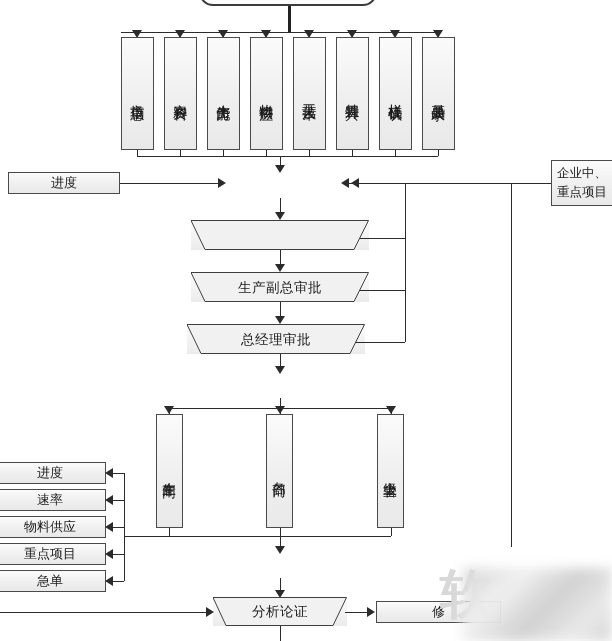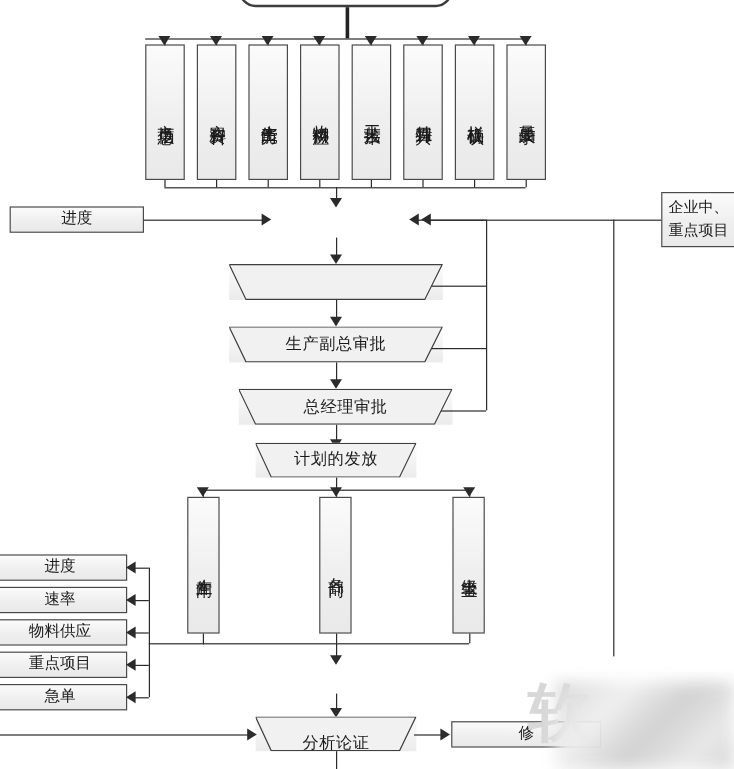--- a/index.html
+++ b/index.html
@@ -174,35 +174,29 @@
 
   <div class="node trap" style="left:191px;top:272px;width:178px;height:30px;">
     <svg class="trap-shape" viewBox="0 0 178 30" preserveAspectRatio="none">
       <polygon points="0,0.5 177.5,0.5 163,29.5 14,29.5" fill="#f1f1f1" stroke="#3f3f3f" stroke-width="1"></polygon>
     </svg>
     <span class="tlabel">生产副总审批</span>
   </div>
   <div class="ln vl" style="left:280px;top:302px;height:16px;"></div>
   <div class="arrow arr-down" style="left:275px;top:316px;"></div>
 
-  <div class="node trap" style="left:199px;top:324px;width:178px;height:30px;">
+  <div class="node trap" style="left:187px;top:324px;width:178px;height:30px;">
     <svg class="trap-shape" viewBox="0 0 178 30" preserveAspectRatio="none">
       <polygon points="0,0.5 177.5,0.5 163,29.5 14,29.5" fill="#f1f1f1" stroke="#3f3f3f" stroke-width="1"></polygon>
     </svg>
     <span class="tlabel">总经理审批</span>
   </div>
   <div class="ln vl" style="left:280px;top:354px;height:14px;"></div>
   <div class="arrow arr-down" style="left:275px;top:366px;"></div>
 
-  <div class="node trap" style="left:213px;top:369px;width:134px;height:29px;">
-    <svg class="trap-shape" viewBox="0 0 134 29" preserveAspectRatio="none">
-      <polygon points="0,0.5 133.5,0.5 120,28.5 13,28.5" fill="#f1f1f1" stroke="#3f3f3f" stroke-width="1"></polygon>
-    </svg>
-    <span class="tlabel">计划的发放</span>
-  </div>
 
   <div class="ln hl" style="left:355px;top:238px;width:50px;height:1px;"></div>
   <div class="ln hl" style="left:355px;top:290px;width:50px;height:1px;"></div>
   <div class="ln hl" style="left:355px;top:342px;width:50px;height:1px;"></div>
   <div class="ln vl" style="left:405px;top:183px;height:159px;"></div>
   <div class="ln hl" style="left:355px;top:183px;width:50px;height:1px;"></div>
   <div class="arrow arr-left" style="left:351px;top:178px;"></div>
 
   <div class="ln vl" style="left:280px;top:398px;height:10px;"></div>
   <div class="ln hl" style="left:169px;top:408px;width:222px;height:1px;"></div>
@@ -256,21 +250,21 @@
   <div class="ln hl" style="left:112px;top:527px;width:12px;height:1px;"></div>
   <div class="arrow arr-left" style="left:105px;top:522px;"></div>
   <div class="ln hl" style="left:112px;top:554px;width:12px;height:1px;"></div>
   <div class="arrow arr-left" style="left:105px;top:549px;"></div>
   <div class="ln hl" style="left:112px;top:581px;width:12px;height:1px;"></div>
   <div class="arrow arr-left" style="left:105px;top:576px;"></div>
 
   <div class="ln vl" style="left:280px;top:578px;height:14px;"></div>
   <div class="arrow arr-down" style="left:275px;top:590px;"></div>
 
-  <div class="node trap" style="left:213px;top:597px;width:134px;height:29px;align-items:flex-end;">
+  <div class="node trap" style="left:213px;top:597px;width:134px;height:29px;">
     <svg class="trap-shape" viewBox="0 0 134 29" preserveAspectRatio="none">
       <polygon points="0,0.5 133.5,0.5 120,28.5 13,28.5" fill="#f1f1f1" stroke="#3f3f3f" stroke-width="1"></polygon>
     </svg>
     <span class="tlabel">分析论证</span>
   </div>
 
   <div class="ln hl" style="left:0px;top:612px;width:212px;height:1px;"></div>
   <div class="arrow arr-right" style="left:206px;top:607px;"></div>
 
   <div class="ln hl" style="left:345px;top:612px;width:28px;height:1px;"></div>

